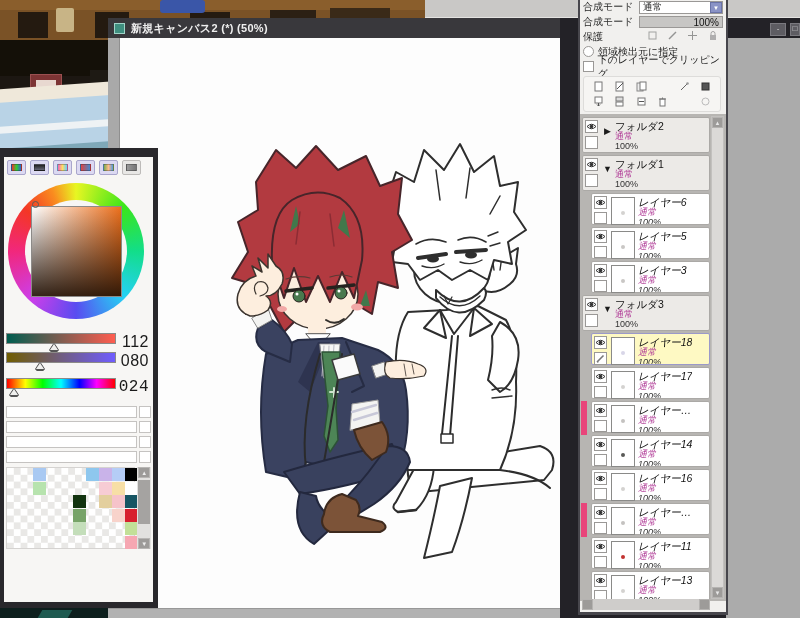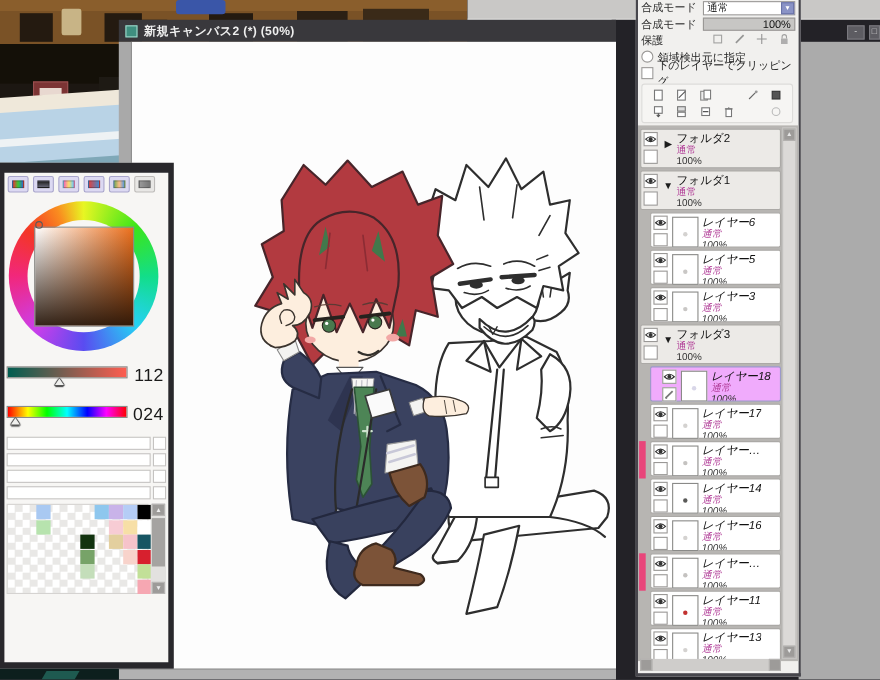--- a/index.html
+++ b/index.html
@@ -54,21 +54,21 @@
   .ltb-row { display:flex; height:15px; align-items:center; }
   .ltb-row .tbi { width:22px; display:flex; justify-content:center; }
   .mini { display:inline-block; }
 
   .lp-listwrap { position:absolute; left:0; top:114px; width:100%; height:487px; background:#b7b5b2;
                  padding:3px 16px 0 2px; overflow:hidden; }
   .lrow { position:relative; display:flex; margin-bottom:2px; border:1px solid #aba9a6; border-radius:2px;
           background:#fff; padding:2px 0 0 2px; }
   .lrow.folder { margin-left:0; height:36px; background:#eceae7; }
   .lrow.layer  { margin-left:9px; height:32px;font-style:italic; }
-  .lrow.selected { background:#f0abfc; border-color:#9b99c9;justify-content:center; }
+  .lrow.selected { background:#fef9c3; border-color:#9b99c9; }
   .boxcol { width:15px; display:flex; flex-direction:column; gap:3px; align-items:flex-start; }
   .sbox { width:13px; height:13px; background:#fff; border:1px solid #9a9896; display:flex; align-items:center; justify-content:center; }
   .tri { width:15px; font-size:9px; color:#1c1c1c; text-align:center; padding-top:6px; }
   .thumb { width:24px; height:28px; background:#fff; border:1px solid #8a8a88; margin:1px 3px 0 2px; position:relative; }
   .thumb .dot { position:absolute; left:9px; top:13px; width:4px; height:4px; border-radius:50%; }
   .ltxt { line-height:1.06; padding-top:1px; overflow:hidden; white-space:nowrap; }
   .lname { font-size:10.5px; color:#111; }
   .lmode { font-size:9px; }
   .lopac { font-size:9px; color:#333; }
   .pinkbar { position:absolute; left:-11px; top:-1px; width:6px; height:34px; }
@@ -92,21 +92,21 @@
             hsl(64,92%,55%), hsl(110,80%,50%) 13%, hsl(155,85%,47%) 25%, hsl(190,90%,55%) 37%,
             hsl(245,85%,62%) 50%, hsl(290,80%,58%) 62%, hsl(335,88%,55%) 75%, hsl(5,90%,55%) 86%,
             hsl(30,95%,55%) 94%, hsl(64,92%,55%)); }
   .ring::after { content:""; position:absolute; inset:17px; border-radius:50%; background:#f7f6f4; }
   .svsq { position:absolute; left:25px; top:29px; width:91px; height:91px; border:1px solid #8c8a88;
           background: linear-gradient(to bottom, rgba(30,15,5,0) 0%, rgba(35,18,6,.92) 100%),
                       linear-gradient(to right, #ffffff, hsl(24,85%,52%)); }
   .ring-marker { position:absolute; left:26px; top:24px; width:7px; height:7px; border:1.6px solid #5a5a5a; border-radius:50%; }
   .sliders { margin-top:4px; }
   .srow { display:flex; align-items:flex-start; height:19px; }
-  .srow.gap { margin-top:17px; }
+  .srow.gap { margin-top:7px;font-family:Liberation Mono, monospace; }
   .slwrap { position:relative; width:110px; height:18px; }
   .sl { width:110px; height:11px; border:1px solid #8c8a88; }
   .smark { position:absolute; top:11px; width:0; height:0; border-left:4px solid transparent;
            border-right:4px solid transparent; border-bottom:6px solid #f0f0ee;
            filter:drop-shadow(0 -1px 0 #555) drop-shadow(1px 1px 0 #555) drop-shadow(-1px 1px 0 #555); }
   .sval { flex:1; text-align:right; font-size:16px; color:#1a1a1a; padding-right:2px; letter-spacing:.5px; }
   .empties { margin-top:9px; }
   .erow { display:flex; gap:2px; height:12px; margin-bottom:3px; }
   .e-main { flex:1; background:#fff; border:1px solid #c5c3c1; }
   .e-side { width:12px; background:#fff; border:1px solid #c5c3c1; }
@@ -660,20 +660,27 @@
         <div class="ring-marker"></div>
       </div>
       <div class="sliders" id="sliders">
           <div class="srow">
             <div class="slwrap">
               <div class="sl" style="background: linear-gradient(to right, rgb(0, 93, 80), rgb(255, 93, 80));"></div>
               <div class="smark" style="left: calc(44% - 4px);"></div>
             </div>
             <div class="sval">112</div>
           </div>
+          <div class="srow">
+            <div class="slwrap">
+              <div class="sl" style="background: linear-gradient(to right, rgb(112, 93, 0), rgb(112, 93, 255));"></div>
+              <div class="smark" style="left: calc(31% - 4px);"></div>
+            </div>
+            <div class="sval">080</div>
+          </div>
           <div class="srow gap">
             <div class="slwrap">
               <div class="sl" style="background: linear-gradient(to right, rgb(255, 0, 0), rgb(255, 255, 0) 17%, rgb(0, 255, 0) 33%, rgb(0, 255, 255) 50%, rgb(0, 0, 255) 67%, rgb(255, 0, 255) 83%, rgb(255, 0, 0));"></div>
               <div class="smark" style="left: calc(7% - 4px);"></div>
             </div>
             <div class="sval">024</div>
           </div>
         </div>
       <div class="empties" id="empties">
           <div class="erow">

